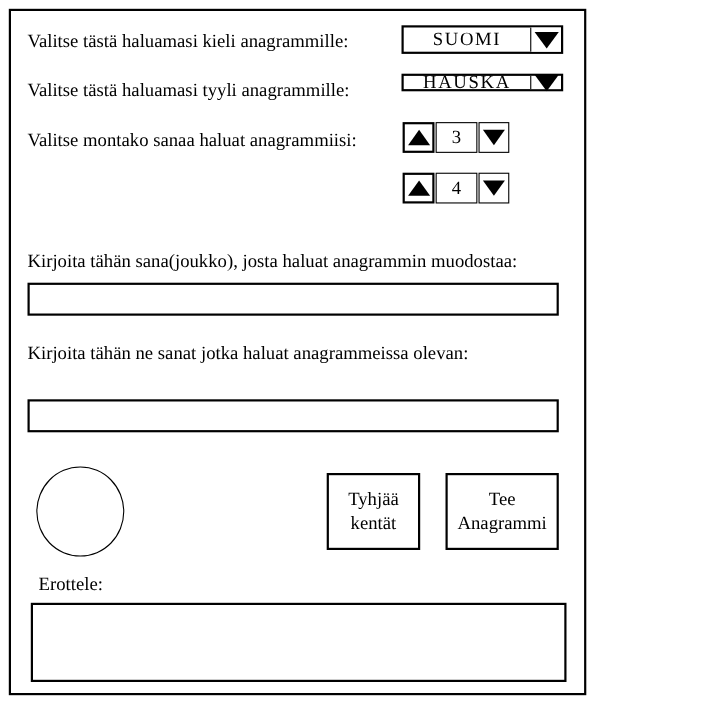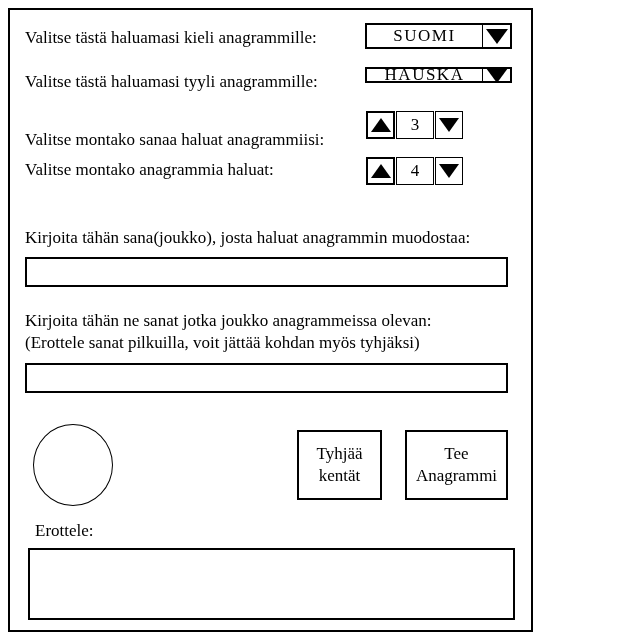--- a/index.html
+++ b/index.html
@@ -106,47 +106,45 @@
   </div>
 
   <span class="lbl" style="left:15px; top:62px;text-align:right;">Valitse tästä haluamasi tyyli anagrammille:</span>
   <div class="combo" style="left:355px; top:57px; height:16px;">
     <span class="combo-text">HAUSKA</span>
     <span class="combo-arrow">
       <span class="tri-dn"></span>
     </span>
   </div>
 
-  <span class="lbl" style="left:15px; top:120px;">Valitse montako sanaa haluat anagrammiisi:</span>
+  <span class="lbl" style="left:15px; top:108px;">Valitse montako sanaa haluat anagrammiisi:</span>
   <div class="spinner" style="left:356px; top:101px;">
     <span class="spin-up">
       <span class="tri-up"></span>
     </span>
     <span class="spin-num">3</span>
     <span class="spin-dn">
       <span class="tri-dn sm"></span>
     </span>
   </div>
 
-  <span class="lbl" style="left:15px; top:150px;">Valitse montako anagrammia haluat:</span>
   <div class="spinner" style="left:356px; top:147px;">
     <span class="spin-up">
       <span class="tri-up"></span>
     </span>
     <span class="spin-num">4</span>
     <span class="spin-dn">
       <span class="tri-dn sm"></span>
     </span>
   </div>
 
   <span class="lbl" style="left:15px; top:218px;">Kirjoita tähän sana(joukko), josta haluat anagrammin muodostaa:</span>
   <input class="tin" style="left: 15px; top: 247px;" type="text" value="">
 
-  <span class="lbl lbl2" style="left:15px; top:300px;">Kirjoita tähän ne sanat jotka joukko anagrammeissa olevan:</span>
-  <span class="lbl lbl2" style="left:15px; top:322px;">(Erottele sanat pilkuilla, voit jättää kohdan myös tyhjäksi)</span>
+  <span class="lbl lbl2" style="left:15px; top:300px;">Kirjoita tähän ne sanat jotka haluat anagrammeissa olevan:</span>
   <input class="tin" style="left: 15px; top: 353px;" type="text" value="">
 
   <div class="circle"></div>
 
   <button class="btn" style="left:287px; top:420px; width:85px; height:70px;">Tyhjää kentät</button>
   <button class="btn" style="left:395px; top:420px; width:103px; height:70px;">Tee Anagrammi</button>
 
   <span class="lbl" style="left:25px; top:511px;">Erottele:</span>
   <div class="answer"></div>
 

